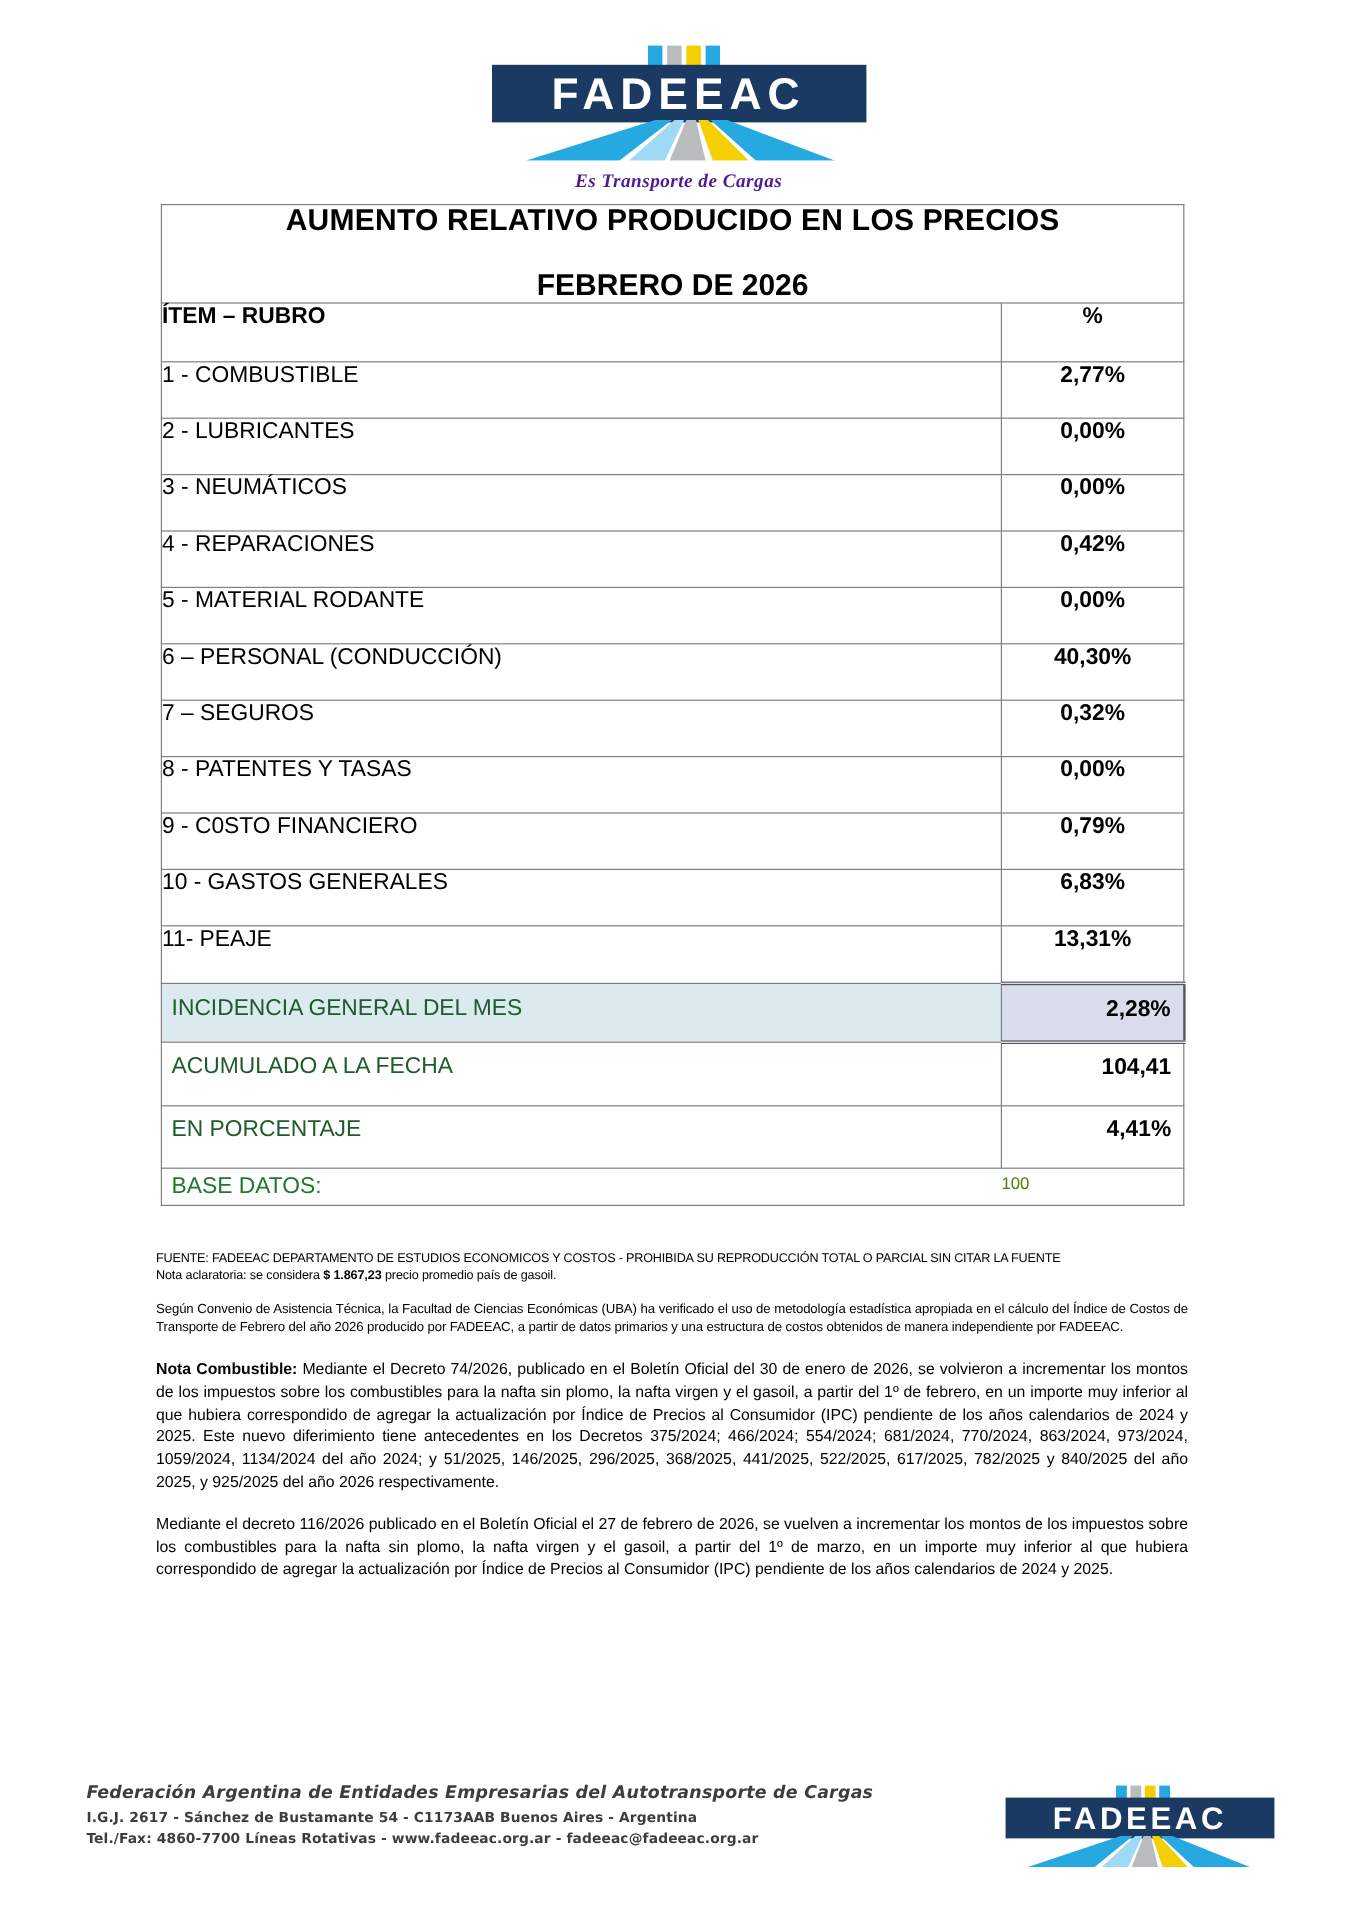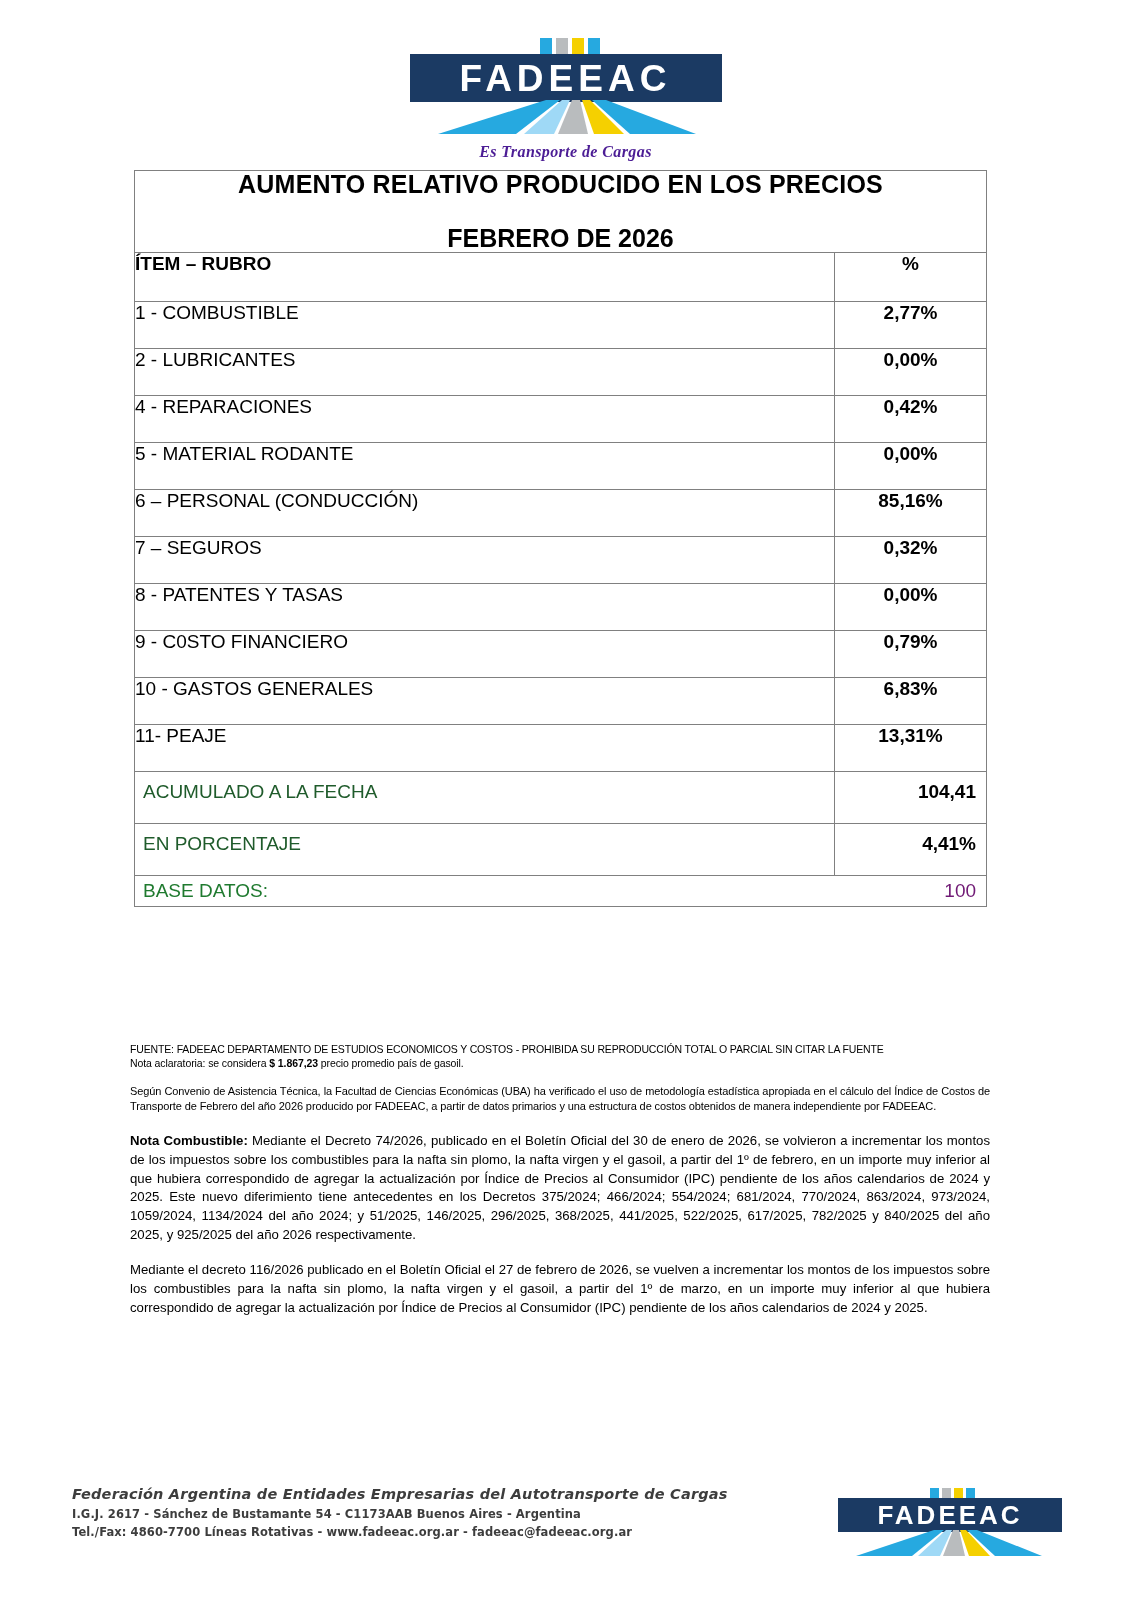--- a/index.html
+++ b/index.html
@@ -173,23 +173,22 @@
   .row-base td {
     border-top: 1px solid #a16207;
   }
   .row-base .cell-label {
     color: #1f7a2f;
     font-size: 19px;
     padding: 4px 0 4px 8px;
     border-right: none;
   }
   .row-base .cell-value {
-    color: #701a75;
-    font-size: 19px;
-    text-align: right;
+    color: #4d7c0f;
+    font-size: 14px;
     padding: 4px 10px 4px 0;
     border-left: none;
   }
 
   
   .notes {
     position: absolute;
     top: 1042px;
     left: 130px;
     width: 860px;
@@ -342,30 +341,34 @@
 
     <tr>
       <td class="row-item">1 - COMBUSTIBLE</td>
       <td class="row-pct">2,77%</td>
     </tr>
     <tr>
       <td class="row-item">2 - LUBRICANTES</td>
       <td class="row-pct">0,00%</td>
     </tr>
     <tr>
+      <td class="row-item"> 3 - NEUMÁTICOS</td>
+      <td class="row-pct">0,00%</td>
+    </tr>
+    <tr>
       <td class="row-item">4 - REPARACIONES</td>
       <td class="row-pct">0,42%</td>
     </tr>
     <tr>
       <td class="row-item"> 5 - MATERIAL RODANTE</td>
       <td class="row-pct">0,00%</td>
     </tr>
     <tr>
       <td class="row-item">6 – PERSONAL (CONDUCCIÓN)</td>
-      <td class="row-pct">85,16%</td>
+      <td class="row-pct">40,30%</td>
     </tr>
     <tr>
       <td class="row-item">7 – SEGUROS</td>
       <td class="row-pct">0,32%</td>
     </tr>
     <tr>
       <td class="row-item">8 - PATENTES Y TASAS</td>
       <td class="row-pct">0,00%</td>
     </tr>
     <tr>
@@ -374,20 +377,24 @@
     </tr>
     <tr>
       <td class="row-item">10 - GASTOS GENERALES</td>
       <td class="row-pct">6,83%</td>
     </tr>
     <tr>
       <td class="row-item">11- PEAJE</td>
       <td class="row-pct">13,31%</td>
     </tr>
 
+    <tr class="row-incid">
+      <td class="cell-label">INCIDENCIA GENERAL DEL MES</td>
+      <td class="cell-value">2,28%</td>
+    </tr>
     <tr class="row-sum">
       <td class="cell-label">ACUMULADO A LA FECHA</td>
       <td class="cell-value">104,41</td>
     </tr>
     <tr class="row-sum">
       <td class="cell-label">EN PORCENTAJE</td>
       <td class="cell-value">4,41%</td>
     </tr>
     <tr class="row-base">
       <td class="cell-label">BASE DATOS:</td>

